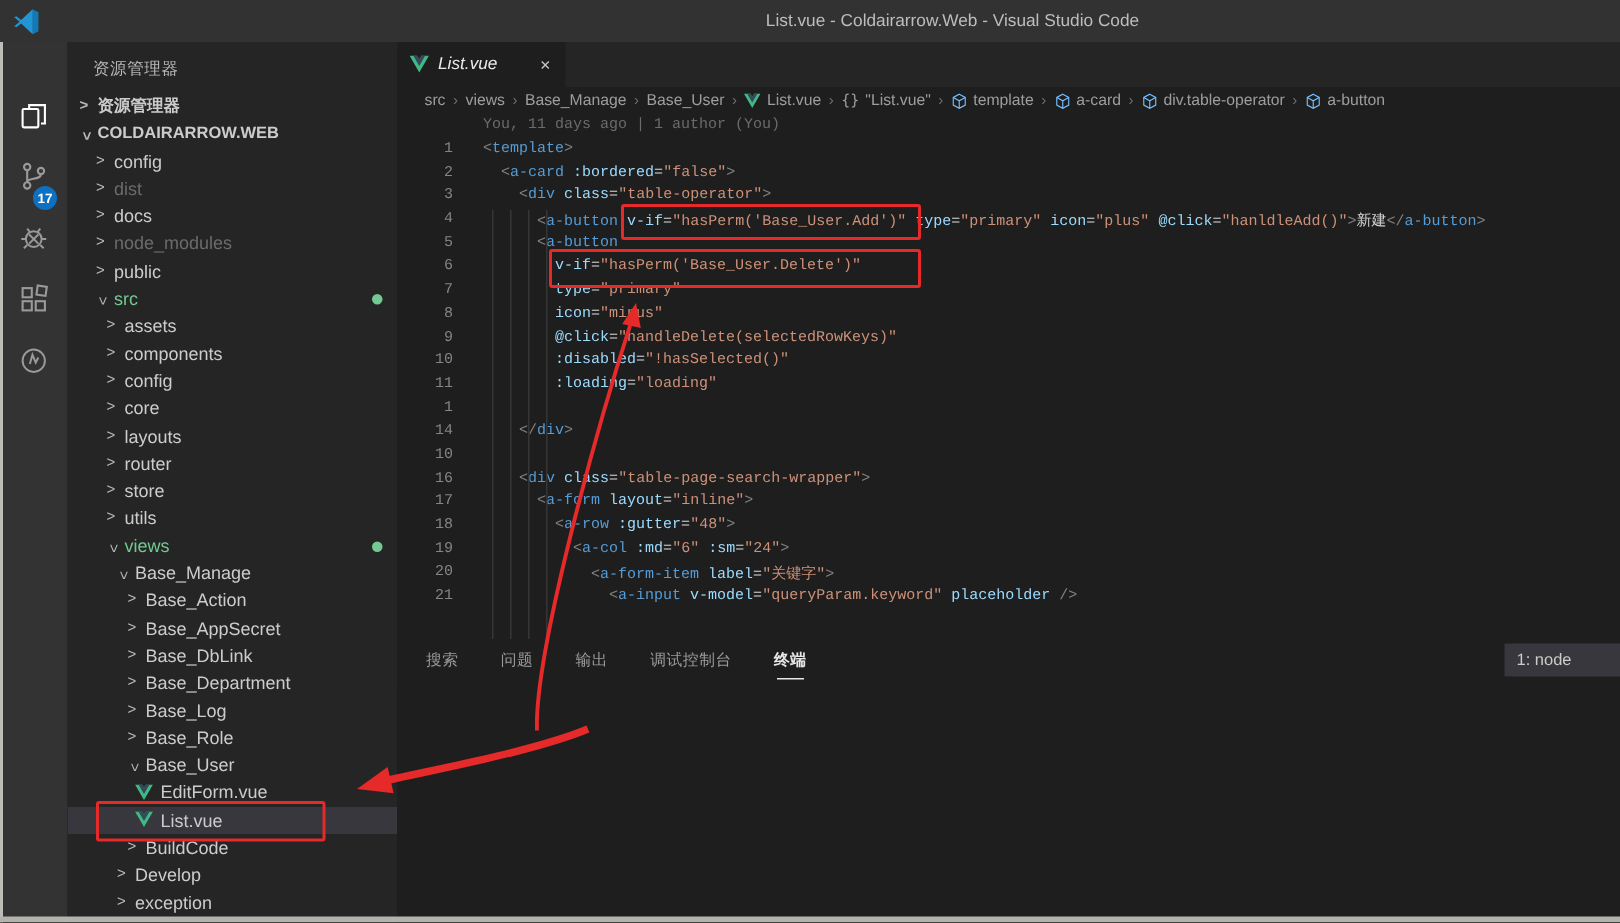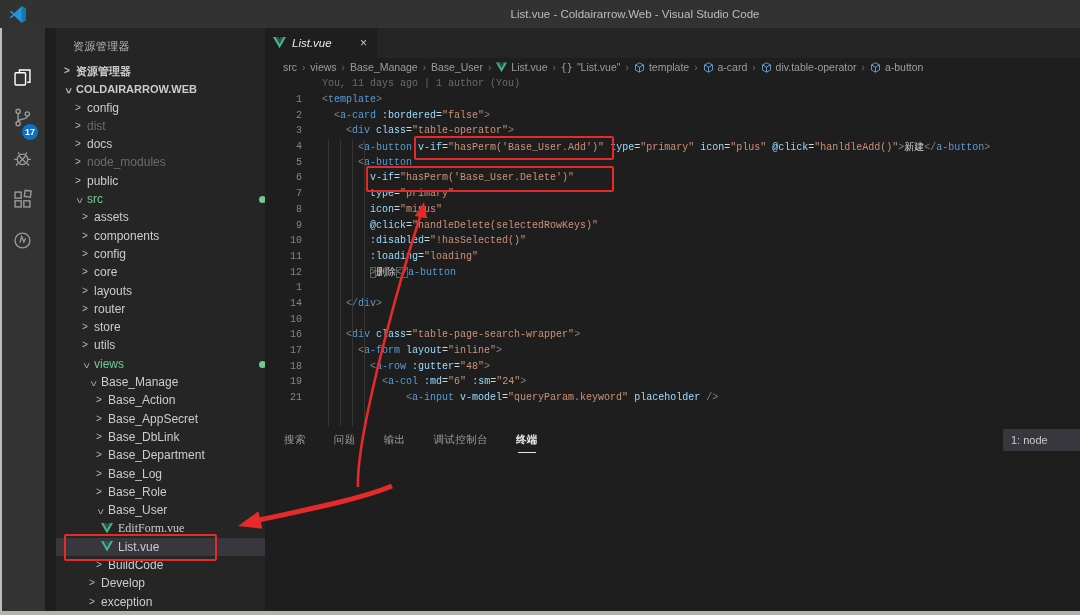--- a/index.html
+++ b/index.html
@@ -16,21 +16,21 @@
        padding-left:190px;font-size:11.5px;color:#bdbdbd;pointer-events:none;}
 
   
   #activitybar{left:0;top:28px;width:45px;height:587px;background:#333333;}
   .ab-icon{position:absolute;left:0;width:45px;height:40px;display:flex;align-items:center;justify-content:center;}
   #ab-indicator{left:0;top:30px;width:2px;height:38px;background:#ffffff;}
   #scm-badge{left:22px;top:96px;width:16px;height:16px;border-radius:50%;background:#0e70c0;color:#fff;
        font-size:9px;line-height:16px;text-align:center;font-weight:bold;}
 
   
-  #sidebar{left:56px;top:28px;width:220px;height:587px;background:#252526;overflow:hidden;}
+  #sidebar{left:45px;top:28px;width:220px;height:587px;background:#252526;overflow:hidden;}
   #sidebar-title{height:34px;line-height:36px;padding-left:17px;font-size:11px;color:#b8b8b8;letter-spacing:.4px;}
   .tree-row{height:18.3px;line-height:18.3px;display:flex;align-items:center;font-size:12px;color:#cccccc;
        position:relative;cursor:pointer;white-space:nowrap;}
   .tree-row.section{font-weight:bold;font-size:11px;}
   .tree-row.selected{background:#37373d;}
   .tree-row .chev{display:inline-block;width:10px;flex:none;font-size:10px;color:#b9b9b9;text-align:center;
        transform-origin:45% 55%;margin-right:4px;}
   .tree-row .chev.exp{transform:rotate(90deg);}
   .tree-row.dim{color:#6b6b6b;}
   .tree-row.git-green{color:#73c991;}
@@ -230,21 +230,21 @@
         <span>Base_Log</span>
       </div>
       <div class="tree-row" style="padding-left: 38px;">
         <span class="chev">&gt;</span>
         <span>Base_Role</span>
       </div>
       <div class="tree-row" style="padding-left: 38px;">
         <span class="chev exp">&gt;</span>
         <span>Base_User</span>
       </div>
-      <div class="tree-row" style="padding-left: 45px; font-family: Liberation Serif, serif;">
+      <div class="tree-row" style="padding-left: 45px;">
         <svg class="vicon" viewBox="0 0 24 22">
           <path fill="#41b883" d="M14.8 0 12 4.8 9.2 0H0l12 20.8L24 0z"></path>
           <path fill="#34495e" d="M14.8 0 12 4.8 9.2 0H4.6L12 12.8 19.4 0z"></path>
         </svg>
         <span>EditForm.vue</span>
       </div>
       <div class="tree-row selected" style="padding-left: 45px;">
         <svg class="vicon" viewBox="0 0 24 22">
           <path fill="#41b883" d="M14.8 0 12 4.8 9.2 0H0l12 20.8L24 0z"></path>
           <path fill="#34495e" d="M14.8 0 12 4.8 9.2 0H4.6L12 12.8 19.4 0z"></path>
@@ -353,28 +353,28 @@
         <div class="code-row"><span class="ln">2</span><span class="ct"><span class="tok-w">  </span><span class="tok-p">&lt;</span><span class="tok-t">a-card</span><span class="tok-w"> </span><span class="tok-a">:bordered</span><span class="tok-w">=</span><span class="tok-v">"false"</span><span class="tok-p">&gt;</span></span></div>
         <div class="code-row"><span class="ln">3</span><span class="ct"><span class="tok-w">    </span><span class="tok-p">&lt;</span><span class="tok-t">div</span><span class="tok-w"> </span><span class="tok-a">class</span><span class="tok-w">=</span><span class="tok-v">"table-operator"</span><span class="tok-p">&gt;</span></span></div>
         <div class="code-row"><span class="ln">4</span><span class="ct"><span class="tok-w">      </span><span class="tok-p">&lt;</span><span class="tok-t">a-button</span><span class="tok-w"> </span><span class="tok-a">v-if</span><span class="tok-w">=</span><span class="tok-v">"hasPerm('Base_User.Add')"</span><span class="tok-w"> </span><span class="tok-a">type</span><span class="tok-w">=</span><span class="tok-v">"primary"</span><span class="tok-w"> </span><span class="tok-a">icon</span><span class="tok-w">=</span><span class="tok-v">"plus"</span><span class="tok-w"> </span><span class="tok-a">@click</span><span class="tok-w">=</span><span class="tok-v">"hanldleAdd()"</span><span class="tok-p">&gt;</span><span class="tok-x">新建</span><span class="tok-p">&lt;/</span><span class="tok-t">a-button</span><span class="tok-p">&gt;</span></span></div>
         <div class="code-row"><span class="ln">5</span><span class="ct"><span class="tok-w">      </span><span class="tok-p">&lt;</span><span class="tok-t">a-button</span></span></div>
         <div class="code-row"><span class="ln">6</span><span class="ct"><span class="tok-w">        </span><span class="tok-a">v-if</span><span class="tok-w">=</span><span class="tok-v">"hasPerm('Base_User.Delete')"</span></span></div>
         <div class="code-row"><span class="ln">7</span><span class="ct"><span class="tok-w">        </span><span class="tok-a">type</span><span class="tok-w">=</span><span class="tok-v">"primary"</span></span></div>
         <div class="code-row"><span class="ln">8</span><span class="ct"><span class="tok-w">        </span><span class="tok-a">icon</span><span class="tok-w">=</span><span class="tok-v">"minus"</span></span></div>
         <div class="code-row"><span class="ln">9</span><span class="ct"><span class="tok-w">        </span><span class="tok-a">@click</span><span class="tok-w">=</span><span class="tok-v">"handleDelete(selectedRowKeys)"</span></span></div>
         <div class="code-row"><span class="ln">10</span><span class="ct"><span class="tok-w">        </span><span class="tok-a">:disabled</span><span class="tok-w">=</span><span class="tok-v">"!hasSelected()"</span></span></div>
         <div class="code-row"><span class="ln">11</span><span class="ct"><span class="tok-w">        </span><span class="tok-a">:loading</span><span class="tok-w">=</span><span class="tok-v">"loading"</span></span></div>
-        <div class="code-row"><span class="ln">12</span><span class="ct"><span class="tok-w">        </span><span class="tok-bm">&gt;</span><span class="tok-x">删除</span><span class="tok-bm">&lt;/</span><span class="tok-t">a-button</span></span></div>
         <div class="code-row"><span class="ln">1</span></div>
         <div class="code-row"><span class="ln">14</span><span class="ct"><span class="tok-w">    </span><span class="tok-p">&lt;/</span><span class="tok-t">div</span><span class="tok-p">&gt;</span></span></div>
         <div class="code-row"><span class="ln">10</span><span class="ct"></span></div>
         <div class="code-row"><span class="ln">16</span><span class="ct"><span class="tok-w">    </span><span class="tok-p">&lt;</span><span class="tok-t">div</span><span class="tok-w"> </span><span class="tok-a">class</span><span class="tok-w">=</span><span class="tok-v">"table-page-search-wrapper"</span><span class="tok-p">&gt;</span></span></div>
         <div class="code-row"><span class="ln">17</span><span class="ct"><span class="tok-w">      </span><span class="tok-p">&lt;</span><span class="tok-t">a-form</span><span class="tok-w"> </span><span class="tok-a">layout</span><span class="tok-w">=</span><span class="tok-v">"inline"</span><span class="tok-p">&gt;</span></span></div>
         <div class="code-row"><span class="ln">18</span><span class="ct"><span class="tok-w">        </span><span class="tok-p">&lt;</span><span class="tok-t">a-row</span><span class="tok-w"> </span><span class="tok-a">:gutter</span><span class="tok-w">=</span><span class="tok-v">"48"</span><span class="tok-p">&gt;</span></span></div>
         <div class="code-row"><span class="ln">19</span><span class="ct"><span class="tok-w">          </span><span class="tok-p">&lt;</span><span class="tok-t">a-col</span><span class="tok-w"> </span><span class="tok-a">:md</span><span class="tok-w">=</span><span class="tok-v">"6"</span><span class="tok-w"> </span><span class="tok-a">:sm</span><span class="tok-w">=</span><span class="tok-v">"24"</span><span class="tok-p">&gt;</span></span></div>
+        <div class="code-row"><span class="ln">20</span><span class="ct"><span class="tok-w">            </span><span class="tok-p">&lt;</span><span class="tok-t">a-form-item</span><span class="tok-w"> </span><span class="tok-a">label</span><span class="tok-w">=</span><span class="tok-v">"关键字"</span><span class="tok-p">&gt;</span></span></div>
         <div class="code-row"><span class="ln">21</span><span class="ct"><span class="tok-w">              </span><span class="tok-p">&lt;</span><span class="tok-t">a-input</span><span class="tok-w"> </span><span class="tok-a">v-model</span><span class="tok-w">=</span><span class="tok-v">"queryParam.keyword"</span><span class="tok-w"> </span><span class="tok-a">placeholder</span><span class="tok-w"> </span><span class="tok-p">/&gt;</span></span></div>
       </div>
   </div>
   <div id="panelheader" class="abs">
       <div class="panel-tab">搜索</div>
       <div class="panel-tab">问题</div>
       <div class="panel-tab">输出</div>
       <div class="panel-tab">调试控制台</div>
       <div class="panel-tab active">终端</div>
     </div>

